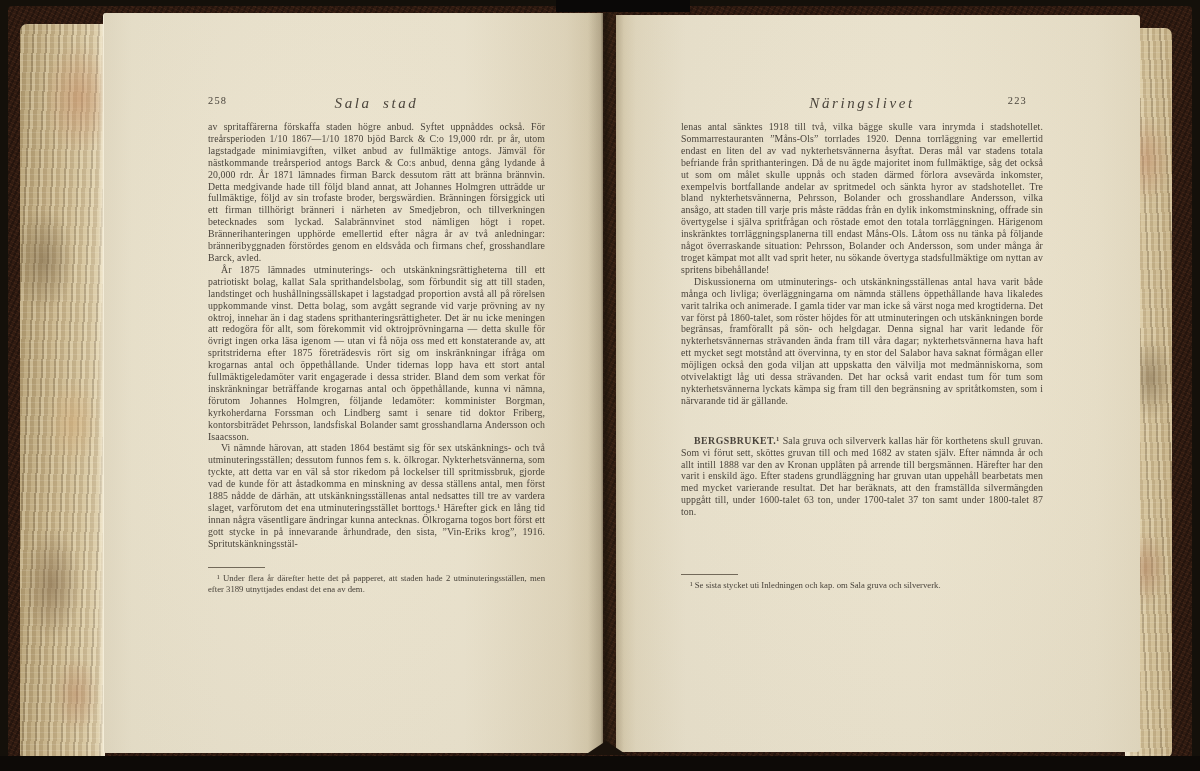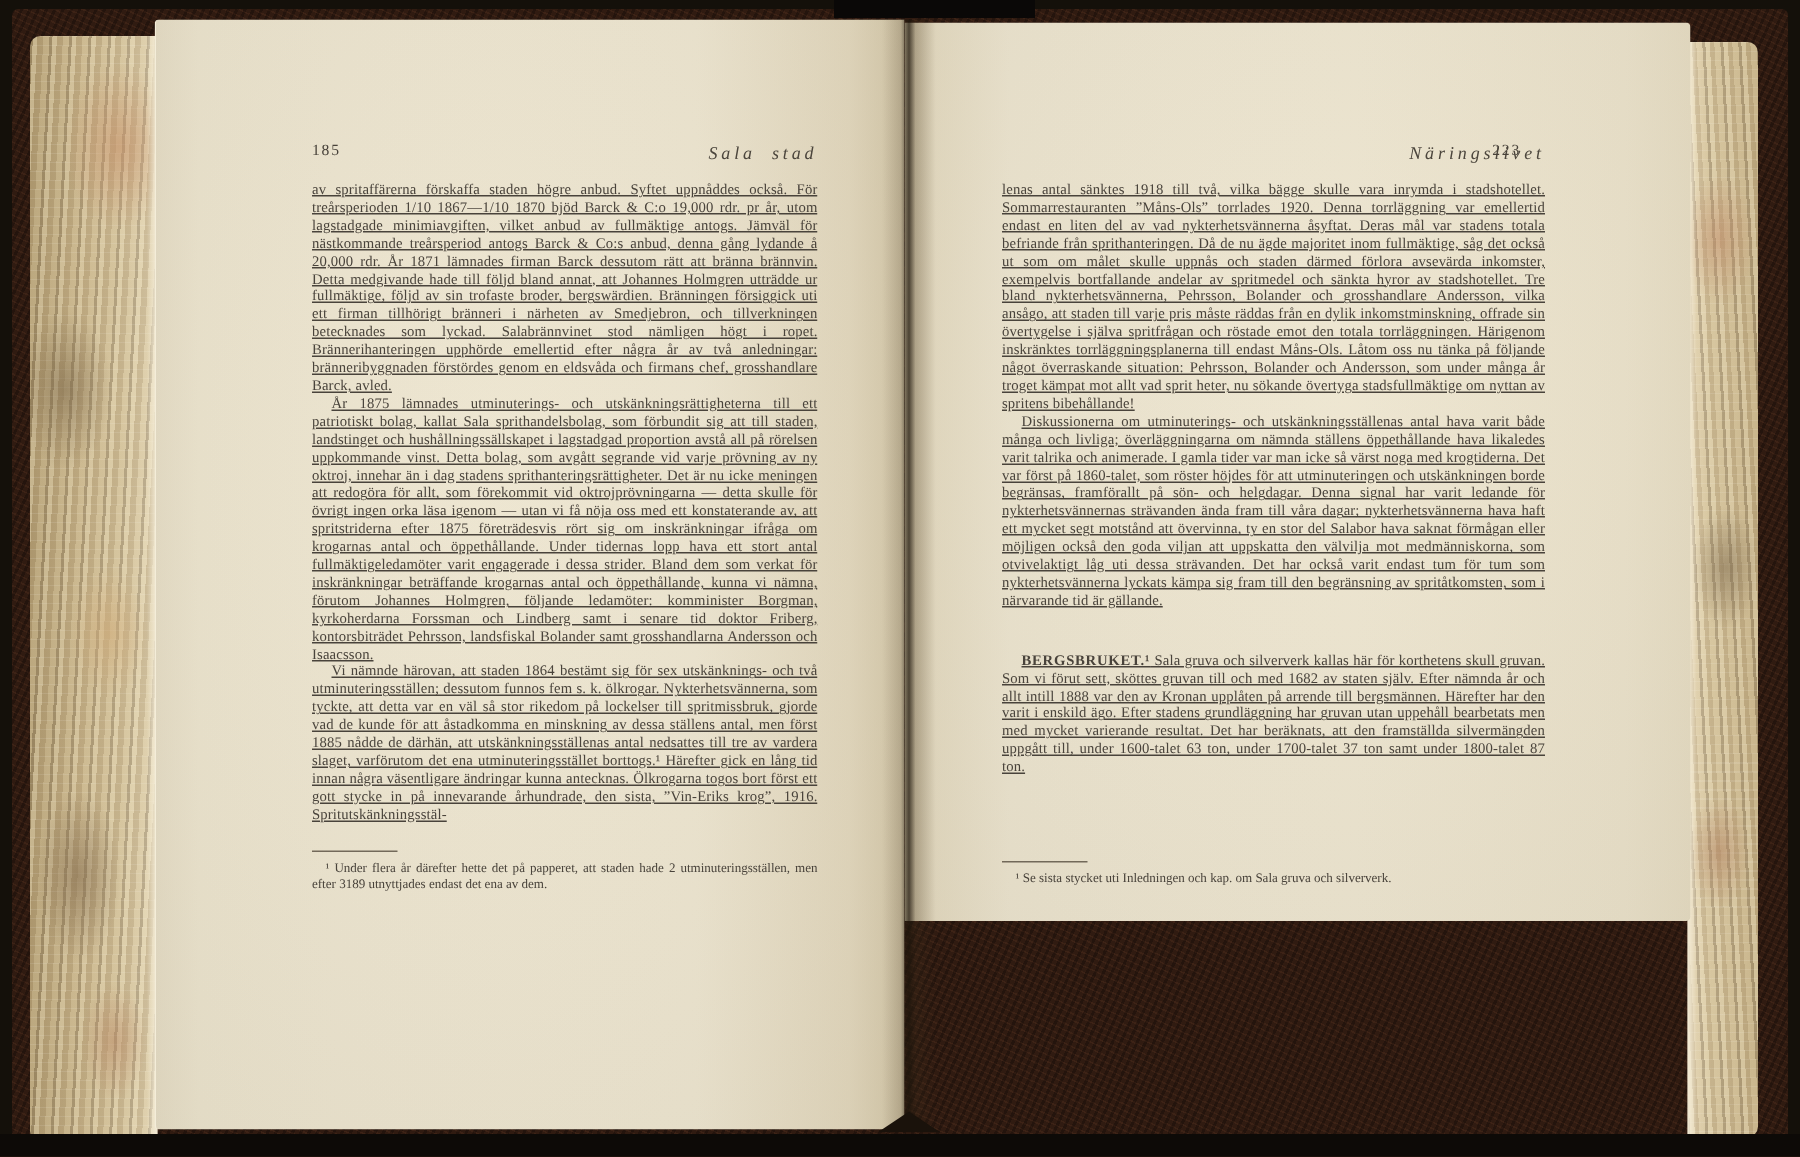--- a/index.html
+++ b/index.html
@@ -68,21 +68,21 @@
     position:absolute;color:var(--ink);
   }
   .page-left{
     left:103px;top:13px;width:500px;height:740px;border-radius:3px 0 0 3px;
     border-left:1px solid #f4edd9;
     background:
       radial-gradient(ellipse at 45% 40%, rgba(255,255,255,.06), rgba(0,0,0,.045)),
       linear-gradient(90deg,#e5dcc4 0,#ebe3cc 28px,var(--page) 120px,#ede5cf 360px,#e3d8bd 462px,#d4c7a7 500px);
   }
   .page-right{
-    left:603px;top:15px;width:524px;height:599px;border-radius:0 3px 3px 0;
+    left:616px;top:15px;width:524px;height:737px;border-radius:0 3px 3px 0;
     background:
       radial-gradient(ellipse at 55% 40%, rgba(255,255,255,.06), rgba(0,0,0,.045)),
       linear-gradient(90deg,#d6c9a9 0,#e5dbc1 20px,var(--page) 70px,#ede5cf 300px,#eae1c9 480px,#e6dcc2 524px);
   }
   .gutter{
     position:absolute;left:588px;top:13px;width:36px;height:740px;pointer-events:none;
     background:linear-gradient(90deg,
       transparent 0, rgba(60,45,25,.18) 35%, rgba(30,22,12,.75) 50%,
       rgba(60,45,25,.25) 62%, transparent 100%);
   }
@@ -94,30 +94,30 @@
   
   .head-row{position:absolute;height:16px;}
   .page-left .head-row{left:104px;top:82px;width:337px;}
   .page-right .head-row{left:65px;top:80px;width:362px;}
   .page-num{
     position:absolute;top:0;font-size:10.4px;letter-spacing:1.2px;color:#48423a;
   }
   .page-left .page-num{left:0;}
   .page-right .page-num{right:16px;}
   .running-head{
-    display:block;text-align:right;font-style:italic;font-size:12px;
+    display:block;text-align:center;font-style:italic;font-size:15px;
     letter-spacing:2.6px;word-spacing:5px;color:#4c463d;
   }
   .body-block{
     position:absolute;overflow:hidden;text-align:justify;
     font-size:9.8px;line-height:11.9px;letter-spacing:.1px;
   }
   .page-left .body-block{left:104px;top:108px;width:337px;height:448px;}
   .page-right .body-block{left:65px;top:106px;width:362px;height:452px;}
-  .body-block p{margin:0;hyphens:auto;text-decoration:underline;-webkit-hyphens:auto;}
+  .body-block p{margin:0;hyphens:auto;-webkit-hyphens:auto;}
   .body-block p.indent{text-indent:13px;}
   .body-block p.gap{margin-top:28px;}
   .body-block b{letter-spacing:.5px;}
   .footnote{position:absolute;}
   .page-left .footnote{left:104px;top:554px;width:337px;}
   .page-right .footnote{left:65px;top:559px;width:362px;}
   .footnote-rule{width:57px;height:1px;background:rgba(75,65,52,.75);margin-bottom:5px;}
   .footnote-text{
     font-size:8.7px;line-height:11.3px;text-align:justify;text-indent:9px;
     hyphens:auto;-webkit-hyphens:auto;
@@ -126,21 +126,21 @@
 </head>
 <body>
 
 <div class="cover"></div>
 <div class="clamp-shadow"></div>
 <div class="marble marble-left"></div>
 <div class="marble marble-right"></div>
 
 <div class="page page-left">
   <div class="head-row">
-    <span class="page-num">185</span>
+    <span class="page-num">258</span>
     <span class="running-head">Sala stad</span>
   </div>
   <div class="body-block">
       <p lang="sv" class="">av spritaffärerna förskaffa staden högre anbud.  Syftet uppnåddes också.  För treårsperioden 1/10 1867—1/10 1870 bjöd Barck &amp; C:o 19,000 rdr. pr år, utom lagstadgade minimiavgiften, vilket anbud av fullmäktige antogs.  Jämväl för nästkommande treårsperiod antogs Barck &amp; Co:s anbud, denna gång lydande å 20,000 rdr.  År 1871 lämnades firman Barck dessutom rätt att bränna brännvin.  Detta medgivande hade till följd bland annat, att Johannes Holmgren utträdde ur fullmäktige, följd av sin trofaste broder, bergswärdien.  Bränningen försiggick uti ett firman tillhörigt bränneri i närheten av Smedjebron, och tillverkningen betecknades som lyckad.  Salabrännvinet stod nämligen högt i ropet.  Brännerihanteringen upphörde emellertid efter några år av två anledningar: bränneribyggnaden förstördes genom en eldsvåda och firmans chef, grosshandlare Barck, avled.</p>
       <p lang="sv" class="indent">År 1875 lämnades utminuterings- och utskänkningsrättigheterna till ett patriotiskt bolag, kallat Sala sprithandelsbolag, som förbundit sig att till staden, landstinget och hushållningssällskapet i lagstadgad proportion avstå all på rörelsen uppkommande vinst.  Detta bolag, som avgått segrande vid varje prövning av ny oktroj, innehar än i dag stadens sprithanteringsrättigheter. Det är nu icke meningen att redogöra för allt, som förekommit vid oktrojprövningarna — detta skulle för övrigt ingen orka läsa igenom — utan vi få nöja oss med ett konstaterande av, att spritstriderna efter 1875 företrädesvis rört sig om inskränkningar ifråga om krogarnas antal och öppethållande.  Under tidernas lopp hava ett stort antal fullmäktigeledamöter varit engagerade i dessa strider.  Bland dem som verkat för inskränkningar beträffande krogarnas antal och öppethållande, kunna vi nämna, förutom Johannes Holmgren, följande ledamöter: komminister Borgman, kyrkoherdarna Forssman och Lindberg samt i senare tid doktor Friberg, kontorsbiträdet Pehrsson, landsfiskal Bolander samt grosshandlarna Andersson och Isaacsson.</p>
       <p lang="sv" class="indent">Vi nämnde härovan, att staden 1864 bestämt sig för sex utskänknings- och två utminuteringsställen;  dessutom funnos fem s. k. ölkrogar.  Nykterhetsvännerna, som tyckte, att detta var en väl så stor rikedom på lockelser till spritmissbruk, gjorde vad de kunde för att åstadkomma en minskning av dessa ställens antal, men först 1885 nådde de därhän, att utskänkningsställenas antal nedsattes till tre av vardera slaget, varförutom det ena utminuteringsstället borttogs.¹  Härefter gick en lång tid innan några väsentligare ändringar kunna antecknas.  Ölkrogarna togos bort först ett gott stycke in på innevarande århundrade, den sista, ”Vin-Eriks krog”, 1916.  Spritutskänkningsstäl-</p>
     </div>
   <div class="footnote">
     <div class="footnote-rule"></div>
     <div class="footnote-text">¹ Under flera år därefter hette det på papperet, att staden hade 2 utminuteringsställen, men efter 3189 utnyttjades endast det ena av dem.</div>

